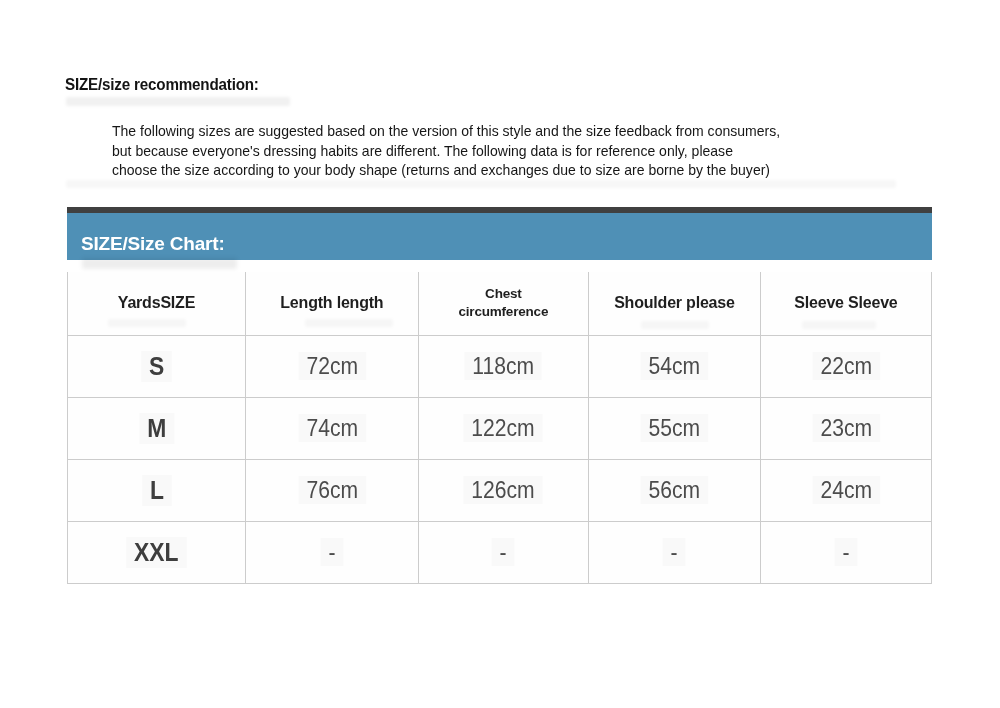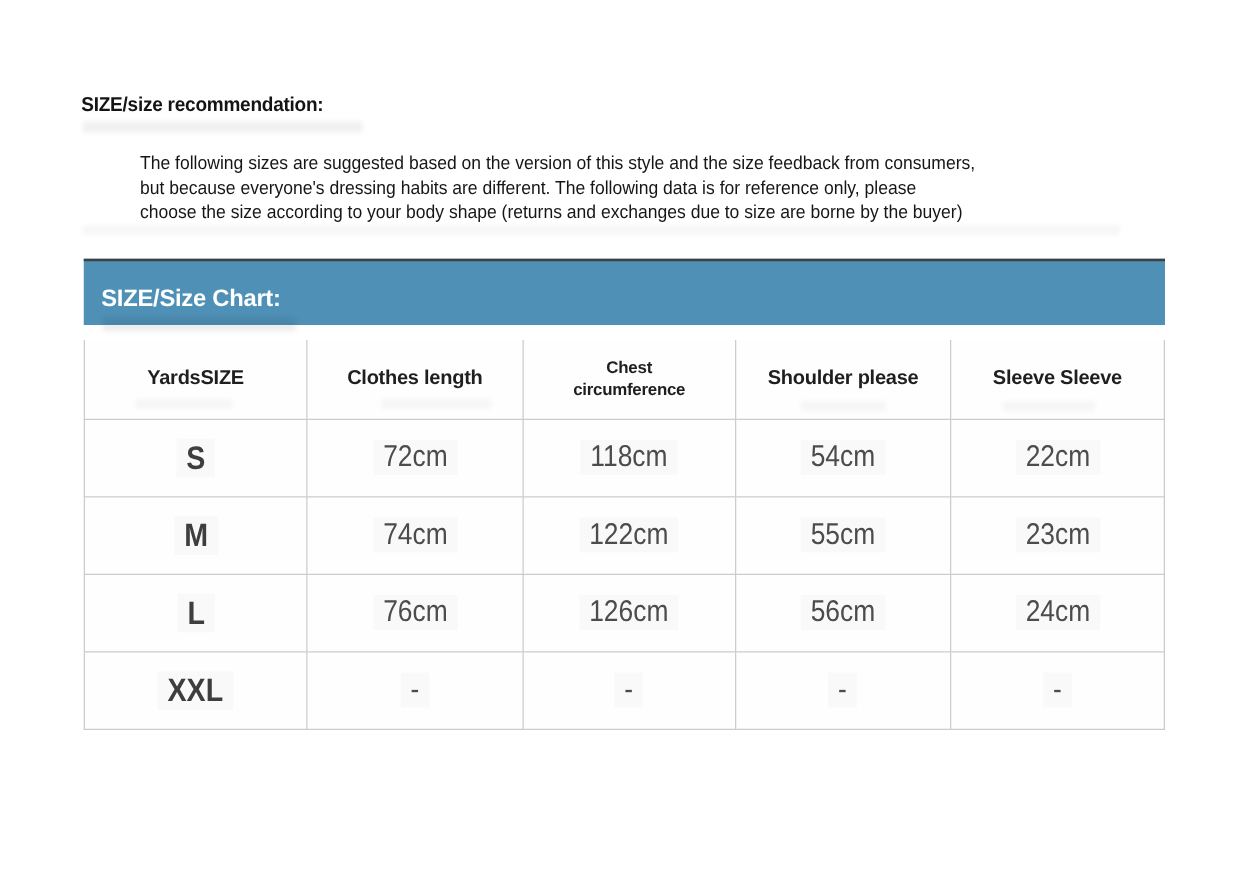--- a/index.html
+++ b/index.html
@@ -58,21 +58,21 @@
   .smudge-blue   { background: rgba(0,0,0,0.070); filter: blur(2px); }
 
   
   .chart-banner {
     position: absolute;
     left: 67px;
     top: 207px;
     width: 865px;
     height: 53px;
     background: #4f90b6;
-    border-top: 2px solid #404040;
+    border-top: 6px solid #404040;
     text-align: right;
   }
   .chart-banner-label {
     position: absolute;
     left: 14px;
     top: 20px;
     font-size: 19px;
     font-weight: 700;
     color: #ffffff;
     letter-spacing: -0.2px;
@@ -154,21 +154,21 @@
     <colgroup>
       <col style="width:20.6%">
       <col style="width:20.0%">
       <col style="width:19.7%">
       <col style="width:19.9%">
       <col style="width:19.8%">
     </colgroup>
     <tbody>
         <tr class="head-row">
       <th><span class="th-label">YardsSIZE</span></th>
-      <th><span class="th-label">Clothes length</span></th>
+      <th><span class="th-label">Length length</span></th>
       <th><span class="th-label wrap2">Chest circumference</span></th>
       <th><span class="th-label">Shoulder please</span></th>
       <th><span class="th-label">Sleeve Sleeve</span></th>
     </tr>
 
     <tr class="data-row">
       <td><span class="cond size-label">S</span></td>
       <td><span class="cond num">72cm</span></td>
       <td><span class="cond num">118cm</span></td>
       <td><span class="cond num">54cm</span></td>

